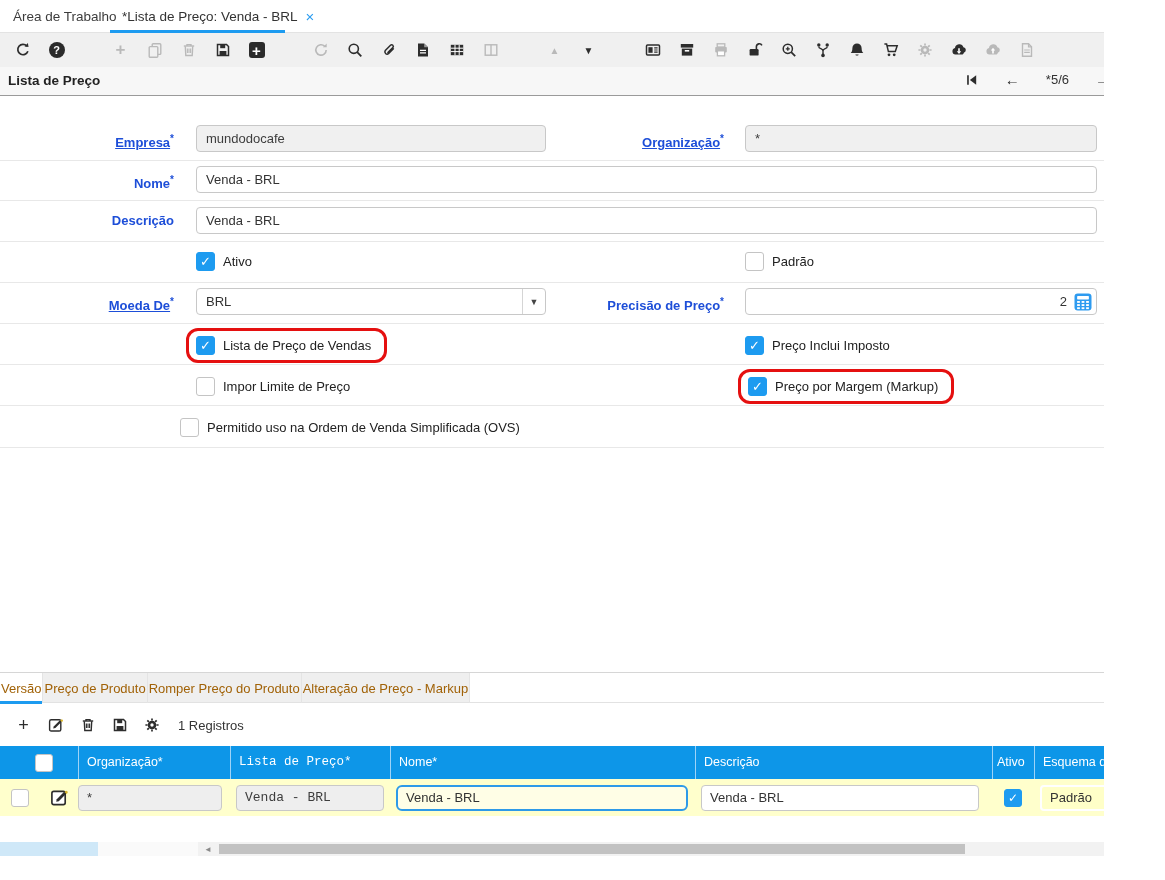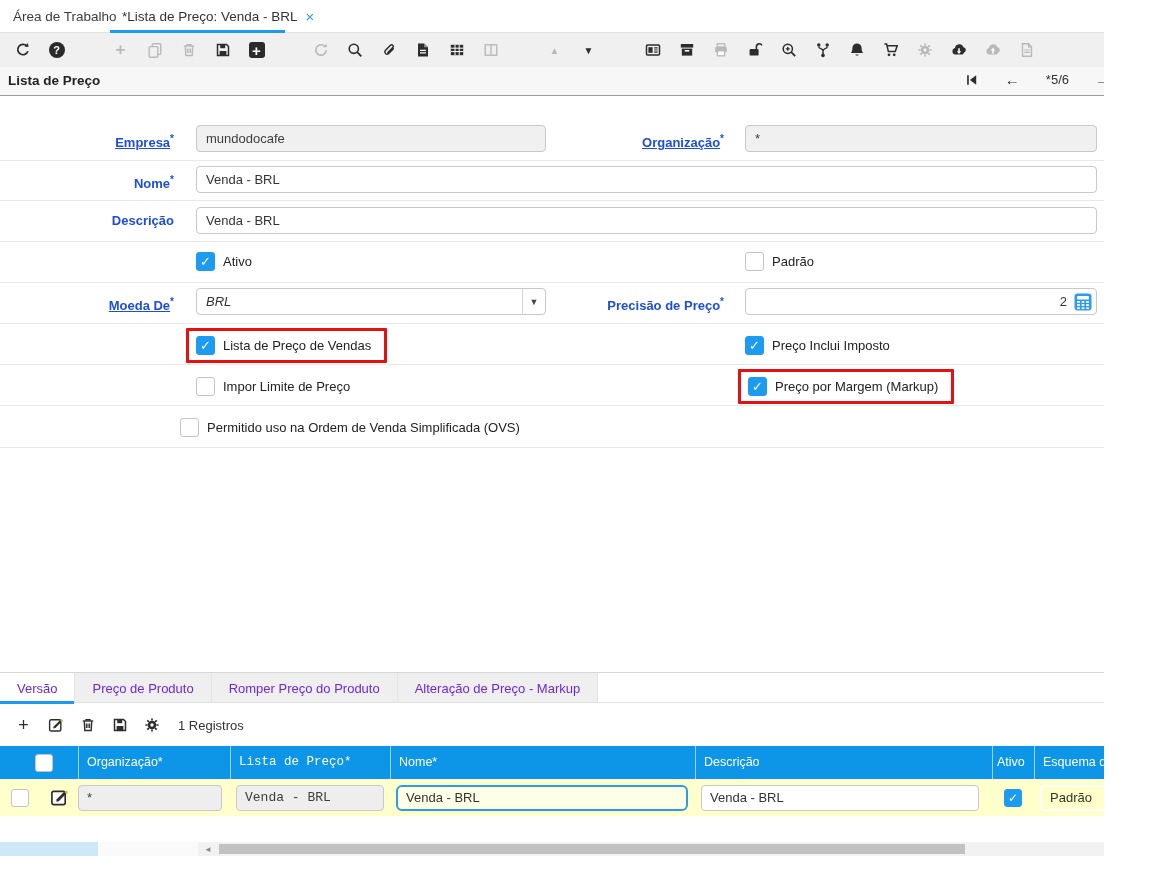--- a/index.html
+++ b/index.html
@@ -39,34 +39,34 @@
   .sep { position:absolute; left:0; width:1157px; height:1px; background:#e8e8e8; }
   .flabel { position:absolute; height:27px; line-height:27px; text-align:right; font-weight:bold; color:#1d4ed8; padding-right:11px; white-space:nowrap; }
   .flabel sup { font-weight:bold; font-size:10px; }
   .lnk { text-decoration:underline; }
   .fld { position:absolute; height:27px; line-height:25px; border:1px solid #c8c8c8; border-radius:4px; background:#fff; padding:0 9px; color:#333; overflow:hidden; white-space:nowrap; }
   .fld.ro { background:#f0f0f0; color:#3d3d3d; }
   .fld.num { display:flex; align-items:center; justify-content:flex-end; padding-right:3px; }
   .fld.num .numval { margin-right:6px; }
   .calc { width:20px; height:20px; cursor:pointer; }
   .combo { position:absolute; height:27px; border:1px solid #c8c8c8; border-radius:4px; background:#fff; display:flex; cursor:pointer; }
-  .combo-text { flex:1; line-height:25px; padding:0 9px;font-style:italic; }
+  .combo-text { flex:1; line-height:25px; padding:0 9px; }
   .combo-btn { width:23px; border-left:1px solid #d5d5d5; display:flex; align-items:center; justify-content:center; color:#444; font-size:9px; }
   .cbitem { position:absolute; display:flex; align-items:center; }
   .cb { width:19px; height:19px; border:1px solid #c4c4c4; border-radius:3px; background:#fff; flex:none; cursor:pointer; display:flex; align-items:center; justify-content:center; }
   .cb.checked { background:#1d9bf0; border-color:#1d9bf0; color:#fff; }
   .cb.checked::after { content:"✓"; font-size:13px; font-weight:bold; }
   .cblabel { margin-left:8px; color:#222; white-space:nowrap; }
-  .hl { border:3px solid #e51010; padding:5px 13px 5px 7px; border-radius:1px; }
+  .hl { border:3px solid #e51010; padding:5px 13px 5px 7px; border-radius:12px; }
   .vscroll { position:absolute; left:1157px; top:96px; width:8px; height:576px; background:#fbfbfb; border-left:1px solid #e0e0e0; }
 
   
   .dtabs { position:absolute; left:0; top:672px; width:1165px; height:31px; border-top:1px solid #d6d6d6; border-bottom:1px solid #e2e2e2; background:#fff; display:flex; }
   .dtabwrap { display:flex; background:#efefef; }
-  .dtab { height:30px; display:flex; align-items:center; padding:0 17px; color:#6d28d9; font-size:13px; cursor:pointer; position:relative; border-right:1px solid #e4e4e4; }
+  .dtab { height:30px; display:flex; align-items:center; padding:0 1px; color:#a16207; font-size:13px; cursor:pointer; position:relative; border-right:1px solid #e4e4e4; }
   .dtab.active { background:#fff; }
   .dtab.active::after { content:""; position:absolute; left:0; right:0; bottom:-1px; height:3px; background:#1d9bf0; }
   .dtoolbar { position:absolute; left:0; top:704px; width:1165px; height:42px; background:#fff; display:flex; align-items:center; padding-left:15px; }
   .dtoolbar .tbi { margin-right:15px; }
   .dtb-count { color:#333; margin-left:3px; }
 
   
   .ghead { position:absolute; left:0; top:746px; width:1165px; height:33px; background:#0d96e8; display:flex; align-items:center; color:#fff; font-size:12.5px; }
   .gh { height:33px; line-height:33px; padding-left:8px; overflow:hidden; white-space:nowrap; border-left:1px solid #9ed3f7; }
   .gh.first { border-left:none; display:flex; align-items:center; padding-left:9px; }

